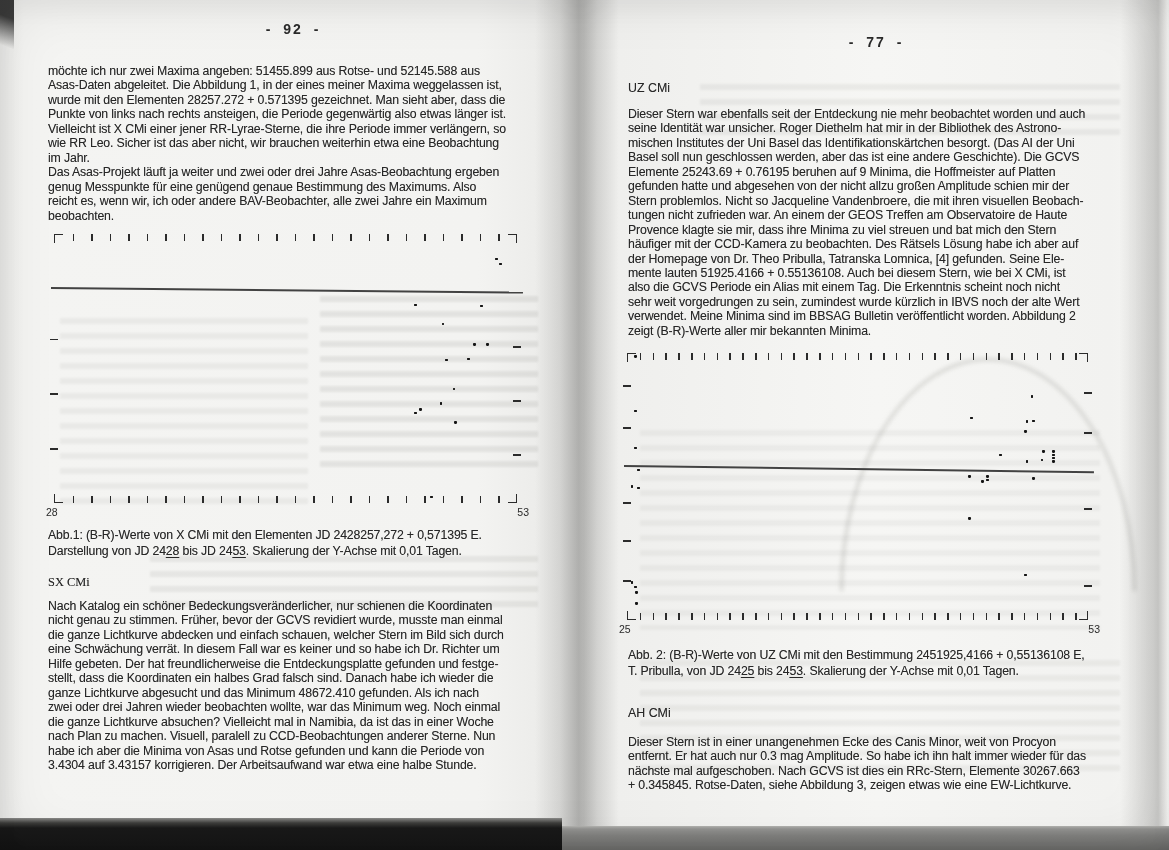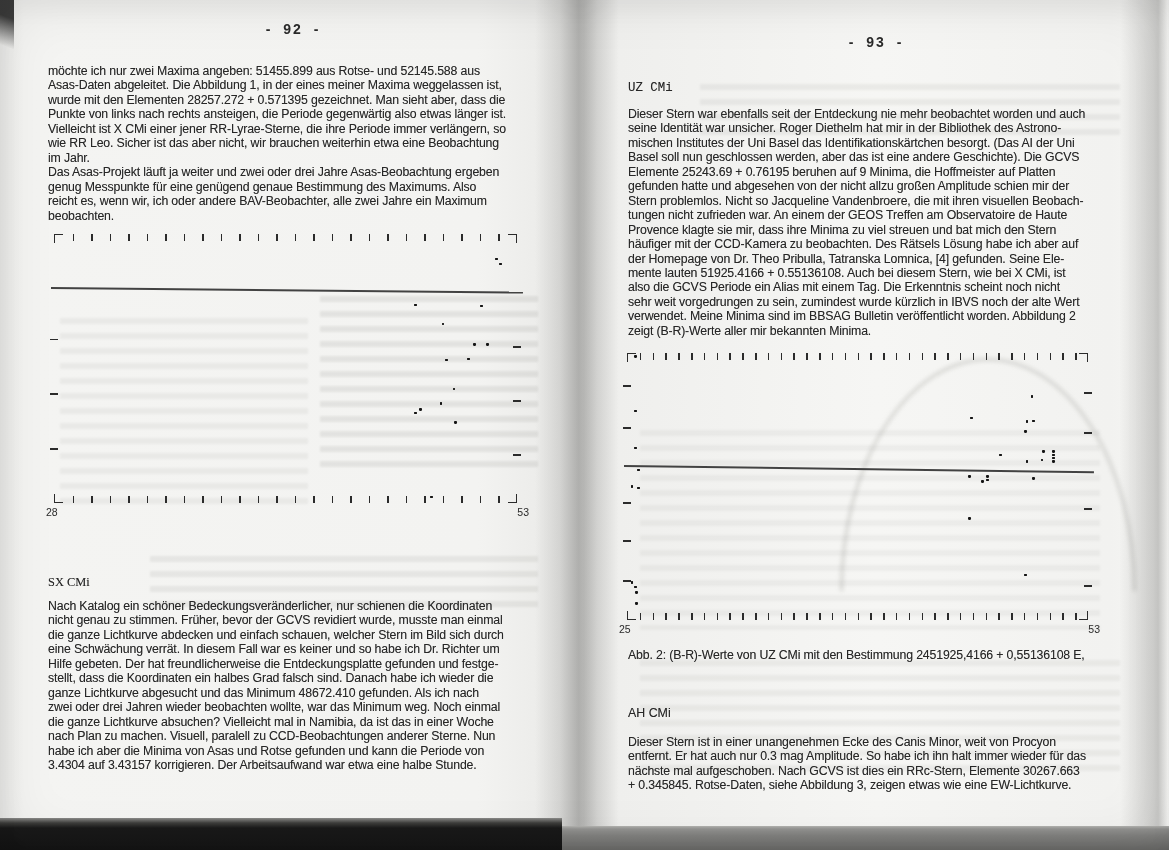--- a/index.html
+++ b/index.html
@@ -156,42 +156,44 @@
         <div class="pt" style="left: 385.668px; top: 167.748px;"></div>
         <div class="pt" style="left: 365.296px; top: 173.75px;"></div>
         <div class="pt" style="left: 359.74px; top: 177.57px;"></div>
         <div class="pt" style="left: 400.484px; top: 186.845px;"></div>
         <div class="pt" style="left: 376.408px; top: 261.598px;"></div>
         <div class="xlabel xlabel-start">28</div>
         <div class="xlabel xlabel-end">53</div>
       </div>
 
     <div class="caption" style="left:48px;top:528px;width:540px;">
+      <div>Abb.1: (B-R)-Werte von X CMi mit den Elementen JD 2428257,272 + 0,571395 E.</div>
+      <div><span>Darstellung von JD 24</span><span class="u">28</span><span> bis JD 24</span><span class="u">53</span><span>. Skalierung der Y-Achse mit 0,01 Tagen.</span></div>
     </div>
 
     <div class="subhead" style="left:48px;top:575px;font-family:Liberation Serif, serif;">SX CMi</div>
 
     <div class="para" style="left:48px;top:599px;width:540px;">Nach Katalog ein schöner Bedeckungsveränderlicher, nur schienen die Koordinaten
 nicht genau zu stimmen. Früher, bevor der GCVS revidiert wurde, musste man einmal
 die ganze Lichtkurve abdecken und einfach schauen, welcher Stern im Bild sich durch
 eine Schwächung verrät. In diesem Fall war es keiner und so habe ich Dr. Richter um
 Hilfe gebeten. Der hat freundlicherweise die Entdeckungsplatte gefunden und festge-
 stellt, dass die Koordinaten ein halbes Grad falsch sind. Danach habe ich wieder die
 ganze Lichtkurve abgesucht und das Minimum 48672.410 gefunden.  Als ich nach
 zwei oder drei Jahren wieder beobachten wollte, war das Minimum weg. Noch einmal
 die ganze Lichtkurve absuchen? Vielleicht mal in Namibia, da ist das in einer Woche
 nach Plan zu machen. Visuell, paralell zu CCD-Beobachtungen anderer Sterne. Nun
 habe ich aber die Minima von Asas und Rotse gefunden und kann die Periode von
 3.4304 auf 3.43157 korrigieren. Der Arbeitsaufwand war etwa eine halbe Stunde.</div>
   </div>
 
   <div class="page page-right">
-    <div class="pagenum" style="left:45px;top:34px;width:496px;">- 93 -</div>
-
-    <div class="subhead" style="left:45px;top:81px;font-family:Liberation Mono, monospace;">UZ CMi</div>
+    <div class="pagenum" style="left:45px;top:34px;width:496px;">- 77 -</div>
+
+    <div class="subhead" style="left:45px;top:81px;">UZ CMi</div>
 
     <div class="para" style="left:45px;top:107px;width:540px;">Dieser Stern war ebenfalls seit der Entdeckung nie mehr beobachtet worden und auch
 seine Identität war unsicher. Roger Diethelm hat mir in der Bibliothek des Astrono-
 mischen Institutes der Uni Basel das Identifikationskärtchen besorgt. (Das AI der Uni
 Basel soll nun geschlossen werden, aber das ist eine andere Geschichte). Die GCVS
 Elemente 25243.69 + 0.76195 beruhen auf 9 Minima, die Hoffmeister auf Platten
 gefunden hatte und abgesehen von der nicht allzu großen Amplitude schien mir der
 Stern problemlos. Nicht so Jacqueline Vandenbroere, die mit ihren visuellen Beobach-
 tungen nicht zufrieden war. An einem der GEOS Treffen am Observatoire de Haute
 Provence klagte sie mir, dass ihre Minima zu viel streuen und bat mich den Stern
@@ -203,20 +205,21 @@
 verwendet. Meine Minima sind im BBSAG Bulletin veröffentlicht worden. Abbildung 2
 zeigt (B-R)-Werte aller mir bekannten Minima.</div>
 
     <div class="ghost" style="left:117px;top:84px;width:420px;height:54px;opacity:.10;"></div>
     <div class="ghost" style="left:57px;top:430px;width:460px;height:200px;opacity:.08;"></div>
     <div class="ghost" style="left:57px;top:660px;width:480px;height:120px;opacity:.09;"></div>
     <div class="ghost-arc" style="left:257px;top:358px;width:290px;height:230px;"></div>
 
     <div class="caption" style="left:45px;top:648px;width:540px;">
       <div>Abb. 2: (B-R)-Werte von UZ CMi mit den Bestimmung 2451925,4166 + 0,55136108 E,</div>
+      <div><span>T. Pribulla, von JD 24</span><span class="u">25</span><span> bis 24</span><span class="u">53</span><span>. Skalierung der Y-Achse mit 0,01 Tagen.</span></div>
     </div>
 
     <div class="subhead" style="left:45px;top:706px;">AH CMi</div>
 
     <div class="para" style="left:45px;top:735px;width:545px;">Dieser Stern ist in einer unangenehmen Ecke des Canis Minor, weit von Procyon
 entfernt. Er hat auch nur 0.3 mag Amplitude. So habe ich ihn halt immer wieder für das
 nächste mal aufgeschoben. Nach GCVS ist dies ein RRc-Stern, Elemente 30267.663
 + 0.345845. Rotse-Daten, siehe Abbildung 3, zeigen etwas wie eine EW-Lichtkurve.</div>
   </div>
 

